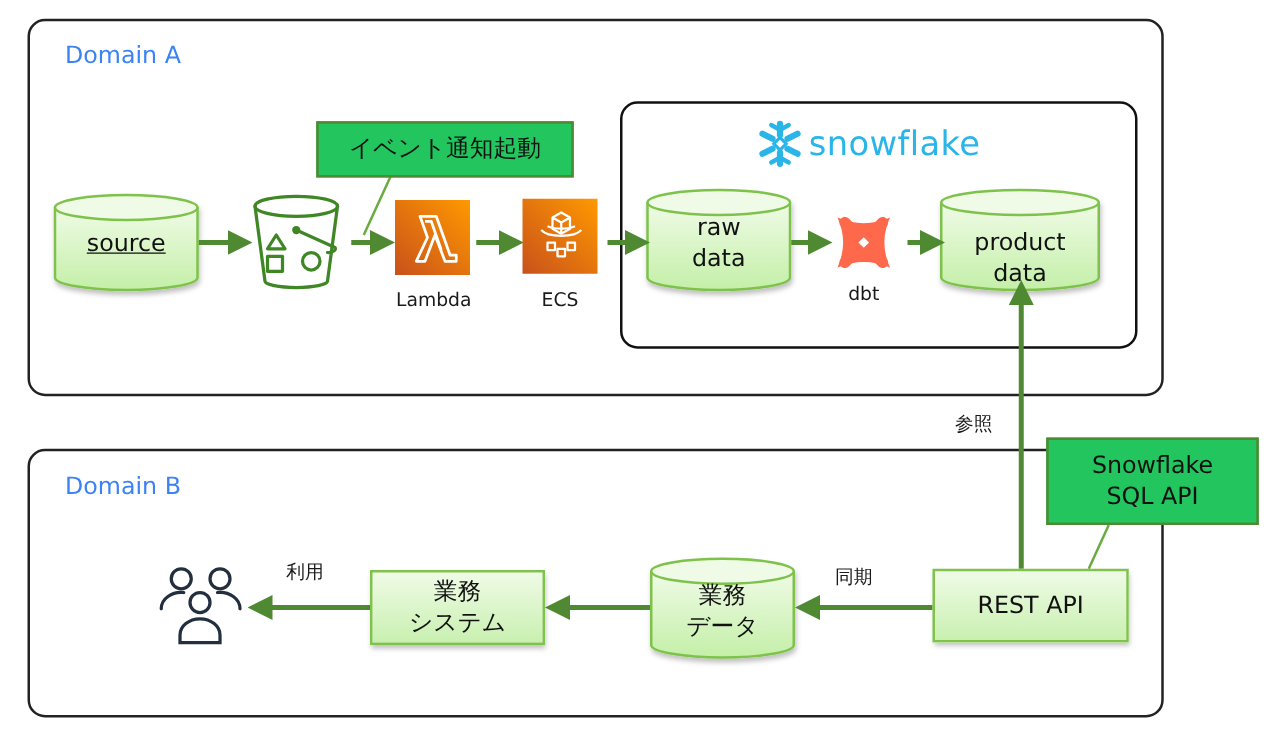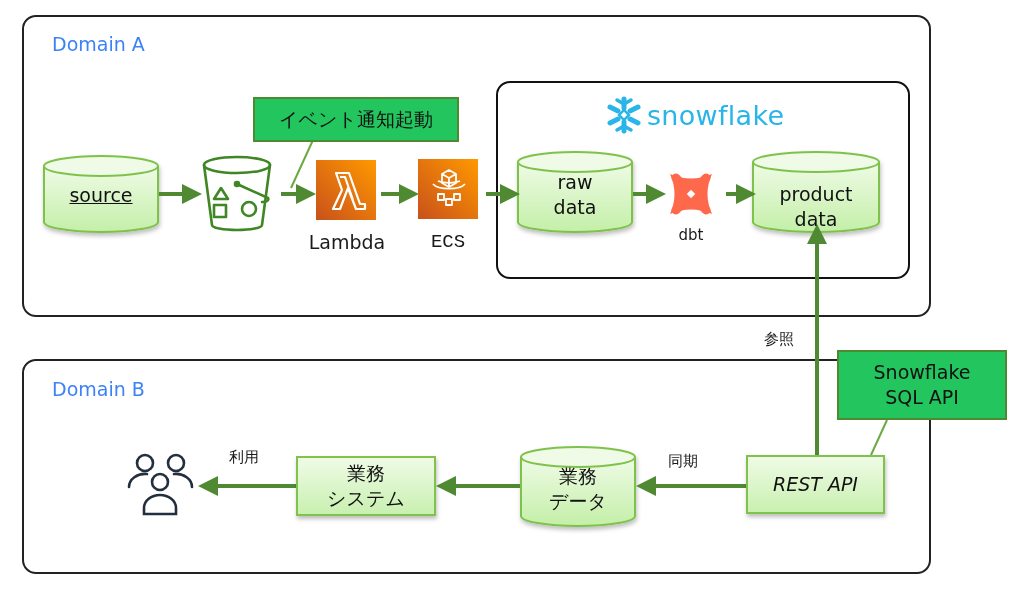--- a/index.html
+++ b/index.html
@@ -1,21 +1,21 @@
 <!DOCTYPE html>
 <html><head>
 <meta charset="utf-8">
 <style>
   html, body { margin:0; padding:0; background:#ffffff; }
   body { width:1024px; height:589px; position:relative; overflow:hidden;
          font-family:"DejaVu Sans", "Liberation Sans", sans-serif; color:#111; }
   .domain { position:absolute; border:2px solid #222; border-radius:14px; background:#fff; box-sizing:border-box; }
   .domain-title { position:absolute; font-size:19px; color:#3b82f6; }
   .sf-box { position:absolute; border:2.5px solid #111; border-radius:14px; box-sizing:border-box; background:#fff; }
-  .lbl { position:absolute; font-size:19px; color:#1a1a1a; white-space:nowrap; text-align:center; }
+  .lbl { position:absolute; font-size:15px; color:#1a1a1a; white-space:nowrap; text-align:center; }
   .small { font-size:15px; }
   .rect-box { position:absolute; box-sizing:border-box; border:2px solid #7fc24c;
               background:linear-gradient(#effbe6,#c9f0b0); display:flex; flex-direction:column;
               align-items:center; justify-content:center; font-size:19px; line-height:25px;
               box-shadow:1px 3px 4px rgba(0,0,0,0.25); text-align:center; }
   .callout { position:absolute; box-sizing:border-box; border:2.5px solid #4f8a32; background:#22c55e;
              display:flex; flex-direction:column; align-items:center; justify-content:center;
              font-size:19px; line-height:25px; text-align:center; }
   .cyl-text { position:absolute; left:0; right:0; display:flex; flex-direction:column;
               align-items:center; justify-content:center; font-size:19px; line-height:25px; text-align:center; }
@@ -142,42 +142,42 @@
 <div class="aws" style="left:418px;top:159px;">
   <svg width="60" height="60" viewBox="0 0 60 60" fill="none" stroke="#fff" stroke-width="1.8" stroke-linejoin="round">
     <path d="M24,15 L31,11 L38,15 L38,24 L31,28 L24,24 Z M24,15 L31,19 L38,15 M31,19 L31,28"></path>
     <path d="M20,22 A14,5 0 0 0 42,22"></path>
     <path d="M15,25 A17,7 0 0 0 47,25"></path>
     <rect x="20" y="35" width="6" height="6"></rect>
     <rect x="36" y="35" width="6" height="6"></rect>
     <rect x="28" y="40" width="6" height="6"></rect>
   </svg>
 </div>
-<div class="lbl" style="left:418px;top:231px;width:60px;font-family:Liberation Mono, monospace;">ECS</div>
+<div class="lbl" style="left:418px;top:231px;width:60px;">ECS</div>
 
 <div class="cyl-text" style="left:518px;width:114px;right:auto;top:170px;">
   <span>raw</span>
   <span>data</span>
 </div>
 
 <div class="lbl small" style="left:671px;top:226px;width:40px;">dbt</div>
 
 <div class="cyl-text" style="left:753px;width:126px;right:auto;top:170px;margin-top:12px;">
   <span>product</span>
   <span>data</span>
 </div>
 
 <div class="lbl small" style="left:764px;top:330px;">参照</div>
 
 <div class="callout" style="left:837px;top:350px;width:170px;height:70px;">
   <span>Snowflake</span>
   <span>SQL API</span>
 </div>
 
-<div class="rect-box" style="left:746px;top:455px;width:139px;height:59px;font-style:italic;">REST API</div>
+<div class="rect-box" style="left:746px;top:455px;width:157px;height:59px;">REST API</div>
 
 <div class="lbl small" style="left:668px;top:452px;">同期</div>
 
 <div class="cyl-text" style="left:521px;width:114px;right:auto;top:464px;">
   <span>業務</span>
   <span>データ</span>
 </div>
 
 <div class="rect-box" style="left:296px;top:456px;width:140px;height:60px;">
   <span>業務</span>

